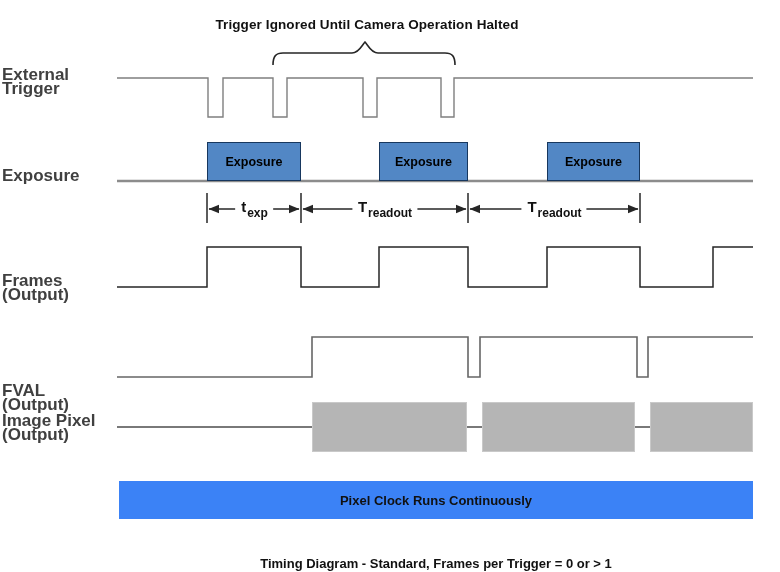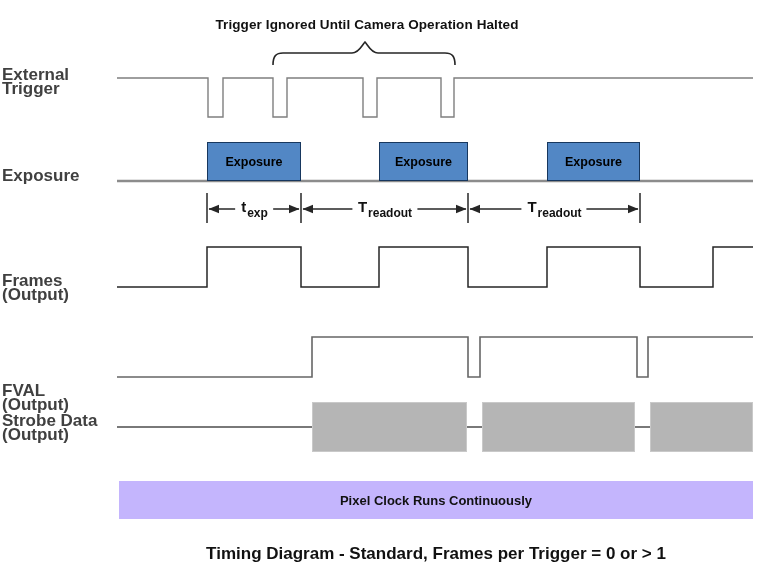--- a/index.html
+++ b/index.html
@@ -16,22 +16,22 @@
   .st-img{stroke:#4d4d4d;stroke-width:1.5;}
   .st-dim{stroke:#262626;stroke-width:1.5;}
   .st-brace{stroke:#262626;stroke-width:1.6;fill:none;}
   .fill-dim{fill:#262626;stroke:none;}
   
   .title{
     position:absolute;left:0;top:17px;width:734px;text-align:center;
     font-size:13.5px;font-weight:bold;letter-spacing:.1px;
   }
   .caption{
-    position:absolute;left:119px;top:544px;width:634px;text-align:center;
-    font-size:17px;font-weight:bold;
+    position:absolute;left:119px;top:556px;width:634px;text-align:center;
+    font-size:13px;font-weight:bold;
   }
   .lbl{
     position:absolute;left:2px;width:112px;text-align:left;
     font-size:17px;font-weight:bold;line-height:14px;color:#404040;
   }
   .lbl-trigger{top:68px;}
   .lbl-exposure{top:169px;}
   .lbl-strobe{top:274px;}
   .lbl-fval{top:384px;}
   .lbl-image{top:414px;}
@@ -42,21 +42,21 @@
   }
   .img-box{
     position:absolute;box-sizing:border-box;background:#b5b5b5;border:1px solid #c9c9c9;
   }
   .dim-label{
     position:absolute;transform:translate(-50%,-50%);background:#ffffff;
     padding:0 6px;font-size:15px;font-weight:bold;white-space:nowrap;line-height:18px;
   }
   .dim-label sub{font-size:12px;font-weight:bold;position:relative;bottom:-1px;left:1px;}
   .pixel-bar{
-    position:absolute;box-sizing:border-box;background:#c4b5fd;
+    position:absolute;box-sizing:border-box;background:#3b82f6;
     display:flex;align-items:center;justify-content:center;
     font-size:13px;font-weight:bold;color:#111;
   }
 </style>
 </head>
 <body>
 
 <div class="canvas">
 
   <div class="title">Trigger Ignored Until Camera Operation Halted</div>
@@ -91,21 +91,21 @@
   </div>
   <div class="lbl lbl-strobe">
     <span>Frames</span><br>
     <span>(Output)</span>
   </div>
   <div class="lbl lbl-fval">
     <span>FVAL</span><br>
     <span>(Output)</span>
   </div>
   <div class="lbl lbl-image">
-    <span>Strobe Data</span><br>
+    <span>Image Pixel</span><br>
     <span>(Output)</span>
   </div>
 
   <div class="exp-box" style="left: 207px; width: 94px; top: 142px; height: 39px;">
     <span>Exposure</span>
   </div>
   <div class="exp-box" style="left: 379px; width: 89px; top: 142px; height: 39px;">
     <span>Exposure</span>
   </div>
   <div class="exp-box" style="left: 547px; width: 93px; top: 142px; height: 39px;">

